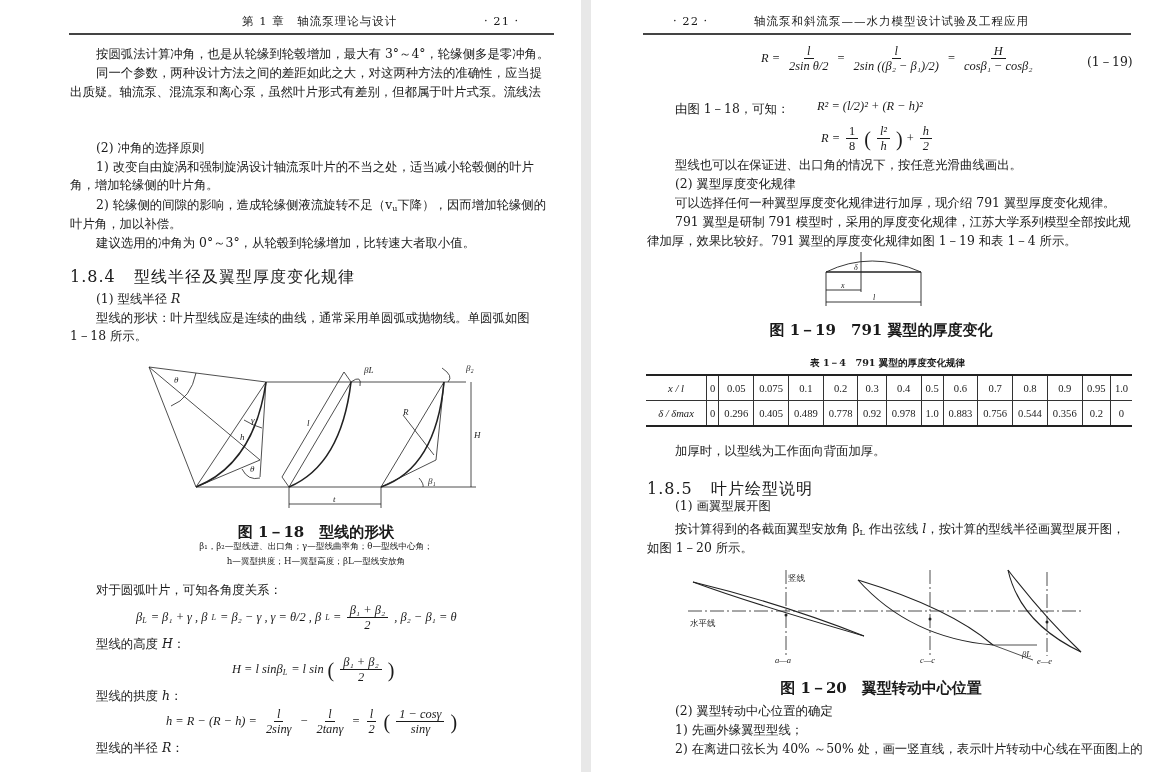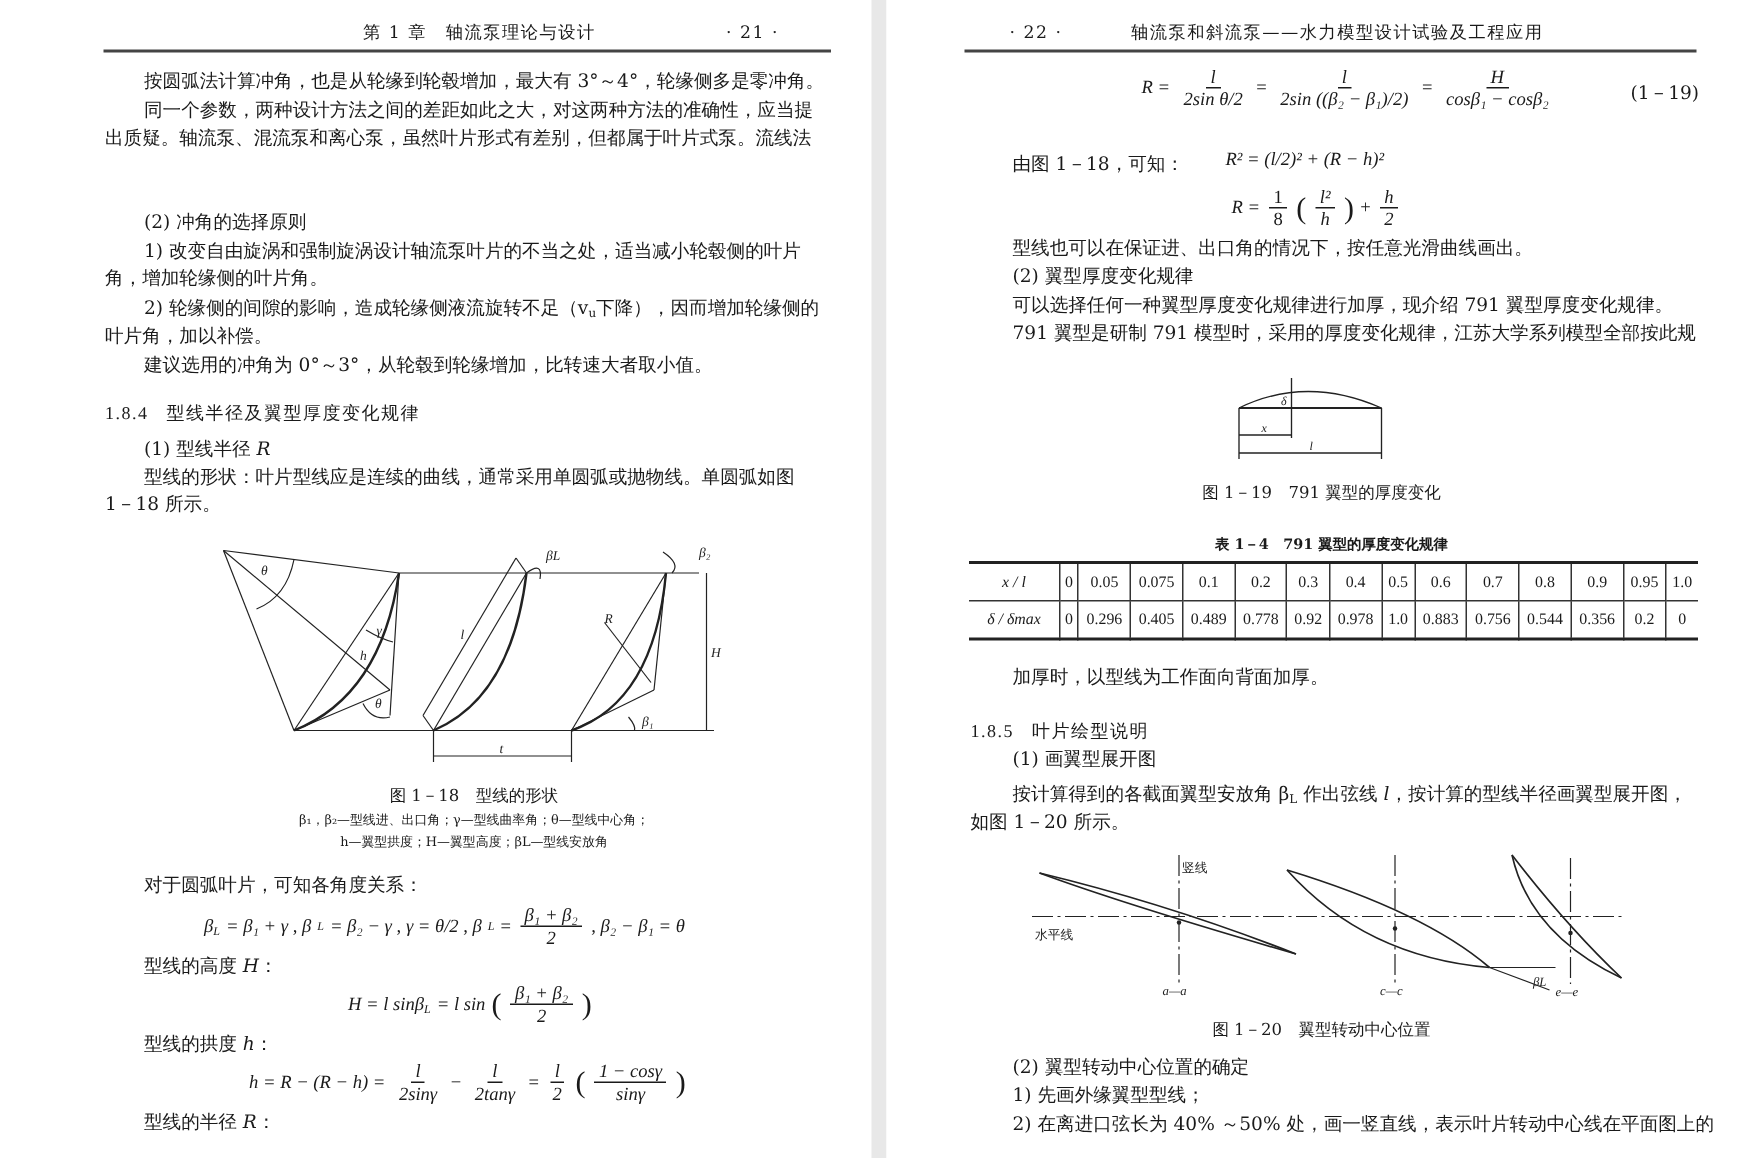--- a/index.html
+++ b/index.html
@@ -7,22 +7,22 @@
          font-family:"DejaVu Serif","Liberation Serif",serif; color:#1a1a1a; }
   .page { position:absolute; top:0; height:772px; background:#ffffff; overflow:hidden; }
   #page-left { left:0; width:577px;margin-left:36px; }
   #page-right { left:591px; width:580px; }
   .gutter { position:absolute; left:581px; top:0; width:10px; height:772px; background:#e8e8e8; }
 
   .header { position:absolute; top:14px; font-size:11.5px; letter-spacing:1px; }
   .header-rule { position:absolute; top:33px; height:0; border-top:2px solid #444; }
 
   .p { position:absolute; font-size:12.4px; line-height:19px; white-space:nowrap; }
-  .h2 { position:absolute; font-size:12px; white-space:nowrap; letter-spacing:1px;font-family:Liberation Serif, serif; }
-  .cap { position:absolute; font-size:11px; white-space:nowrap; text-align:center; }
+  .h2 { position:absolute; font-size:16px; white-space:nowrap; letter-spacing:1px; }
+  .cap { position:absolute; font-size:15px; white-space:nowrap; text-align:center;font-weight:bold; }
   .cap-small { position:absolute; font-size:8.6px; white-space:nowrap; text-align:center; }
   .it { font-style:italic; }
   .sub { font-size:8px; vertical-align:-2px; }
 
   .eq { position:absolute; font-size:12.4px; white-space:nowrap; font-family:"Liberation Serif",serif; display:flex; align-items:center; gap:4px; }
   .frac { display:inline-flex; flex-direction:column; align-items:center; vertical-align:middle; margin:0 2px; }
   .frac .num { border-bottom:1px solid #1a1a1a; padding:0 3px; line-height:14px; }
   .frac .den { padding:0 3px; line-height:14px; }
   .paren { font-size:20px; line-height:20px; }
 
@@ -220,20 +220,21 @@
     <span class="frac it">
         <span class="num">h</span>
         <span class="den">2</span>
       </span>
   </div>
 
   <div class="p" style="left:84px; top:155px;">型线也可以在保证进、出口角的情况下，按任意光滑曲线画出。</div>
   <div class="p" style="left:84px; top:174px;">(2) 翼型厚度变化规律</div>
   <div class="p" style="left:84px; top:193px;">可以选择任何一种翼型厚度变化规律进行加厚，现介绍 791 翼型厚度变化规律。</div>
   <div class="p" style="left:84px; top:212px;">791 翼型是研制 791 模型时，采用的厚度变化规律，江苏大学系列模型全部按此规</div>
+  <div class="p" style="left:56px; top:231px;">律加厚，效果比较好。791 翼型的厚度变化规律如图 1－19 和表 1－4 所示。</div>
 
   <svg style="position:absolute; left:230px; top:250px;" width="130" height="60" viewBox="0 0 130 60">
     <g stroke="#222" stroke-width="0.9" fill="none">
       <path d="M5 22 Q50 0 100 22"></path>
       <line x1="5" y1="22" x2="100" y2="22" stroke-width="1.4"></line>
       <line x1="5" y1="22" x2="5" y2="56"></line>
       <line x1="100" y1="22" x2="100" y2="56"></line>
       <line x1="40" y1="2" x2="40" y2="42"></line>
       <line x1="5" y1="40" x2="40" y2="40"></line>
       <line x1="5" y1="52" x2="100" y2="52"></line>

